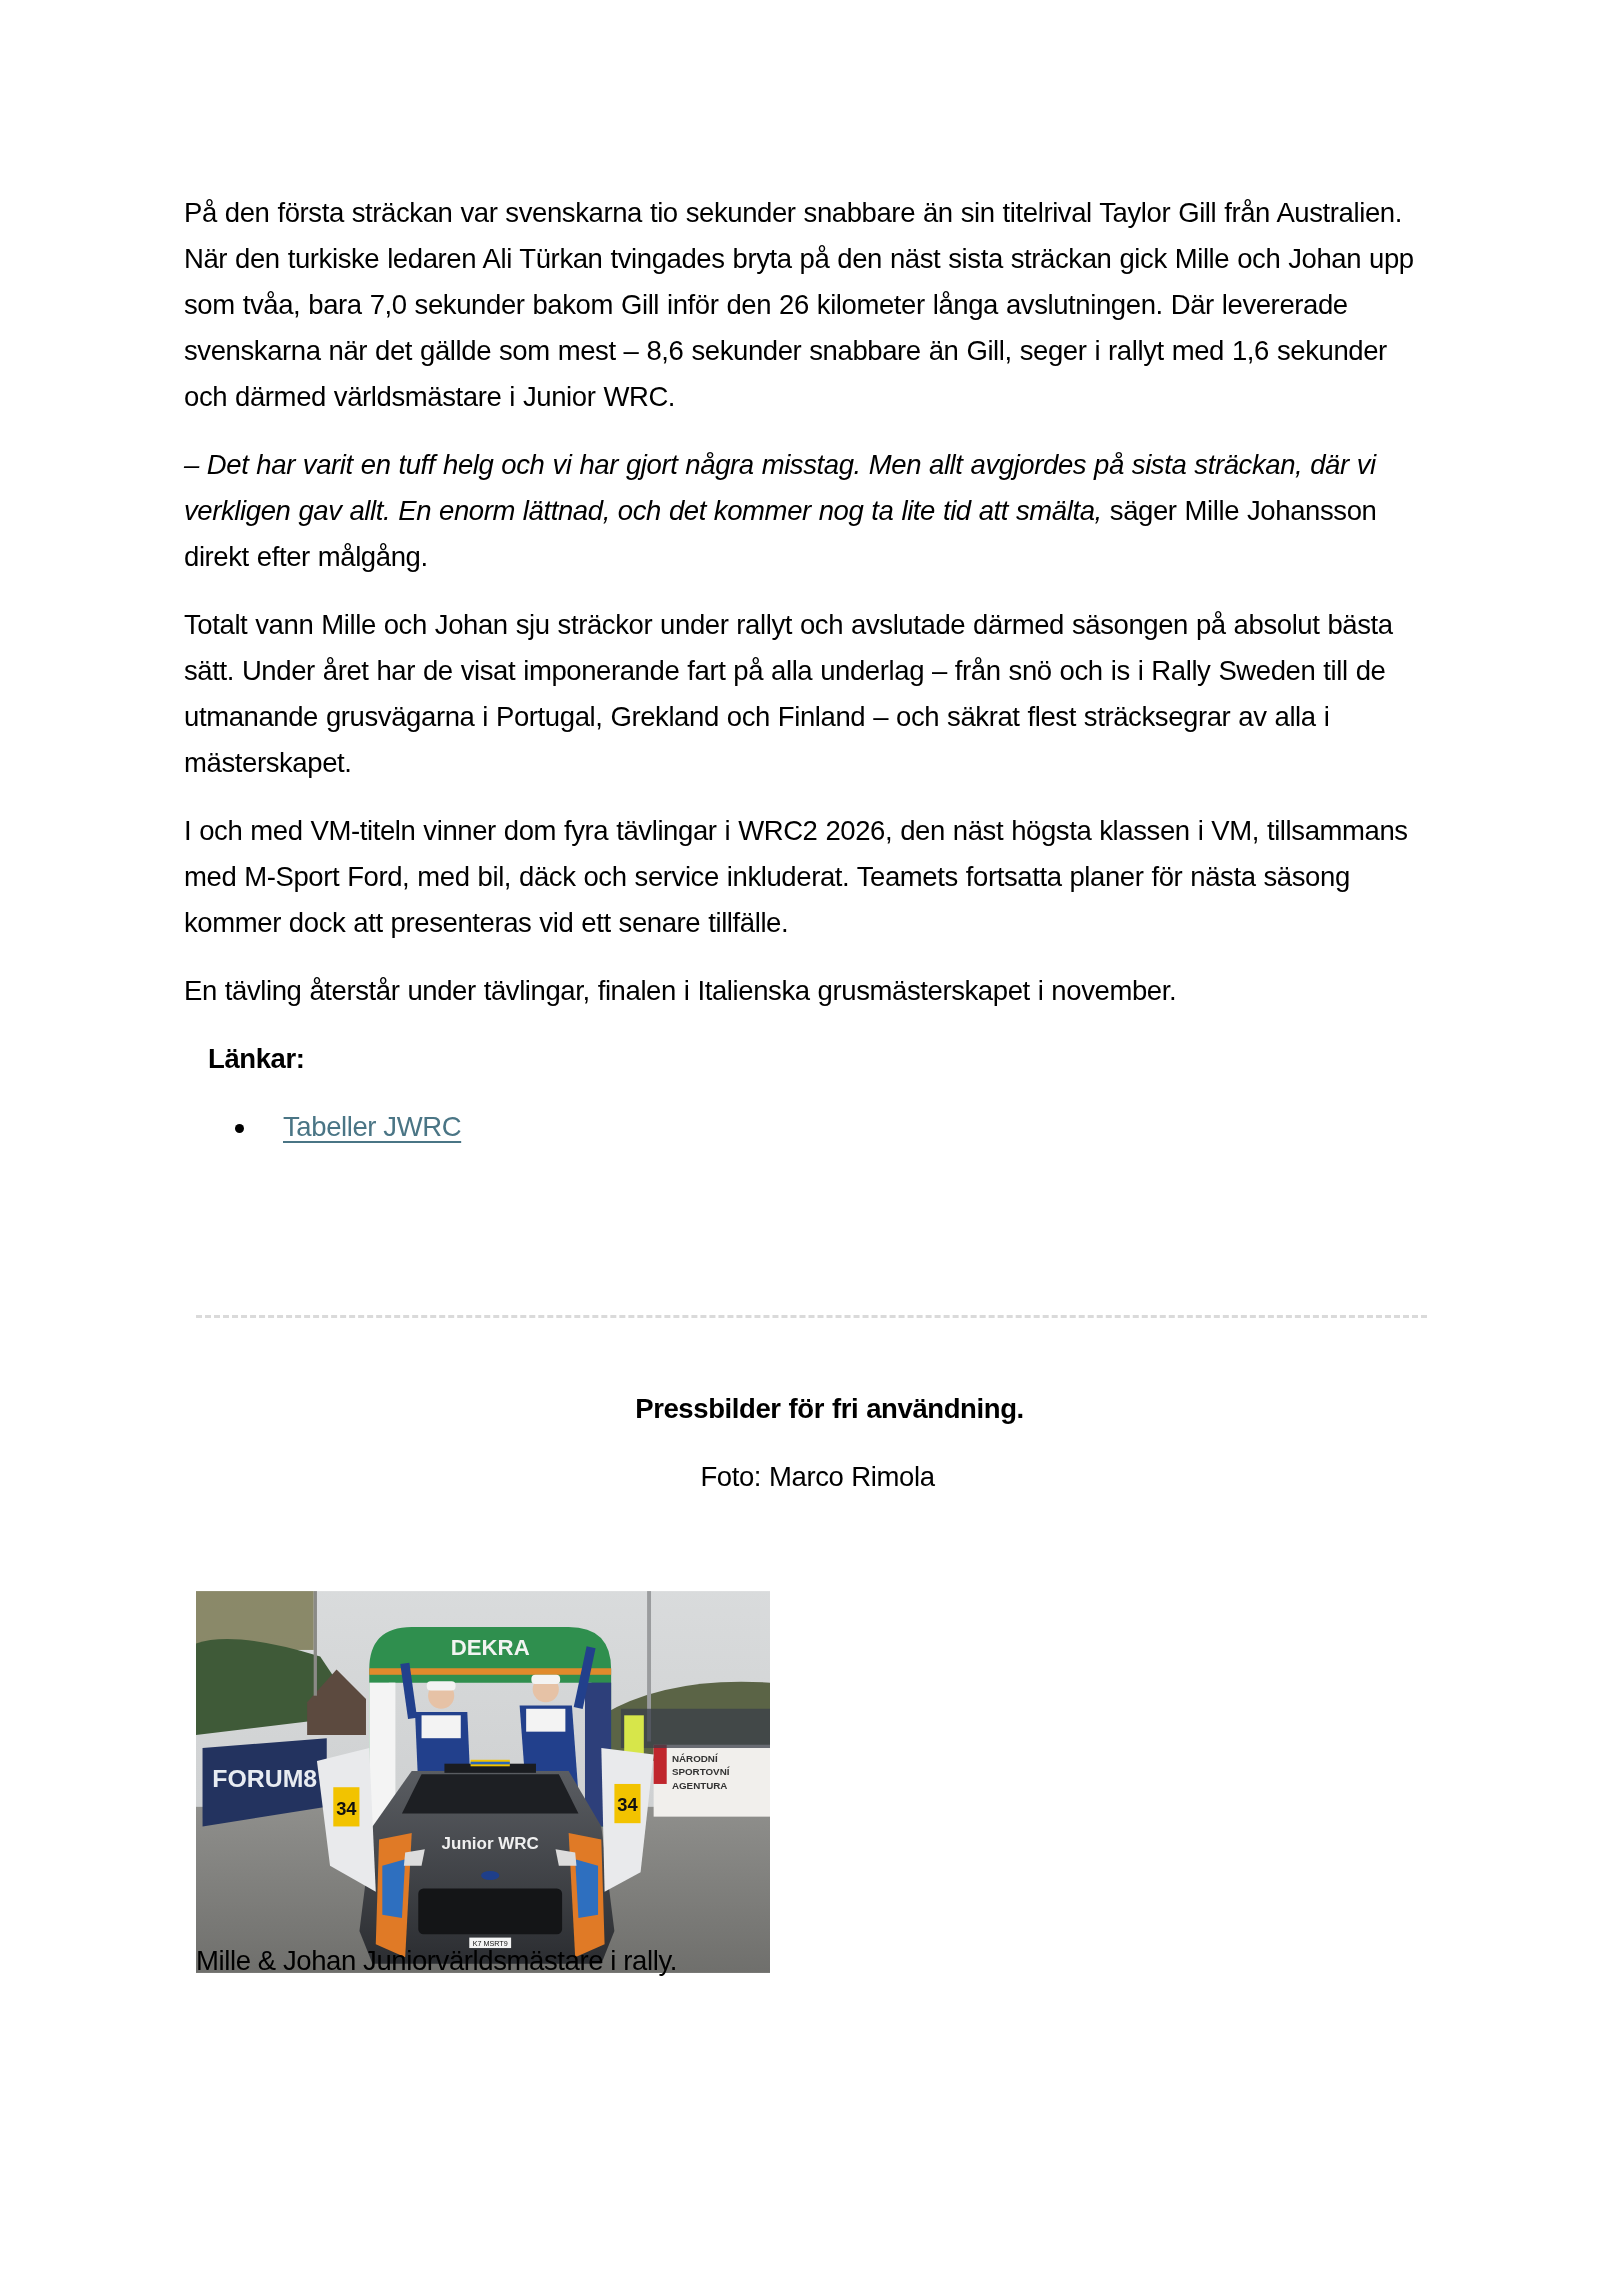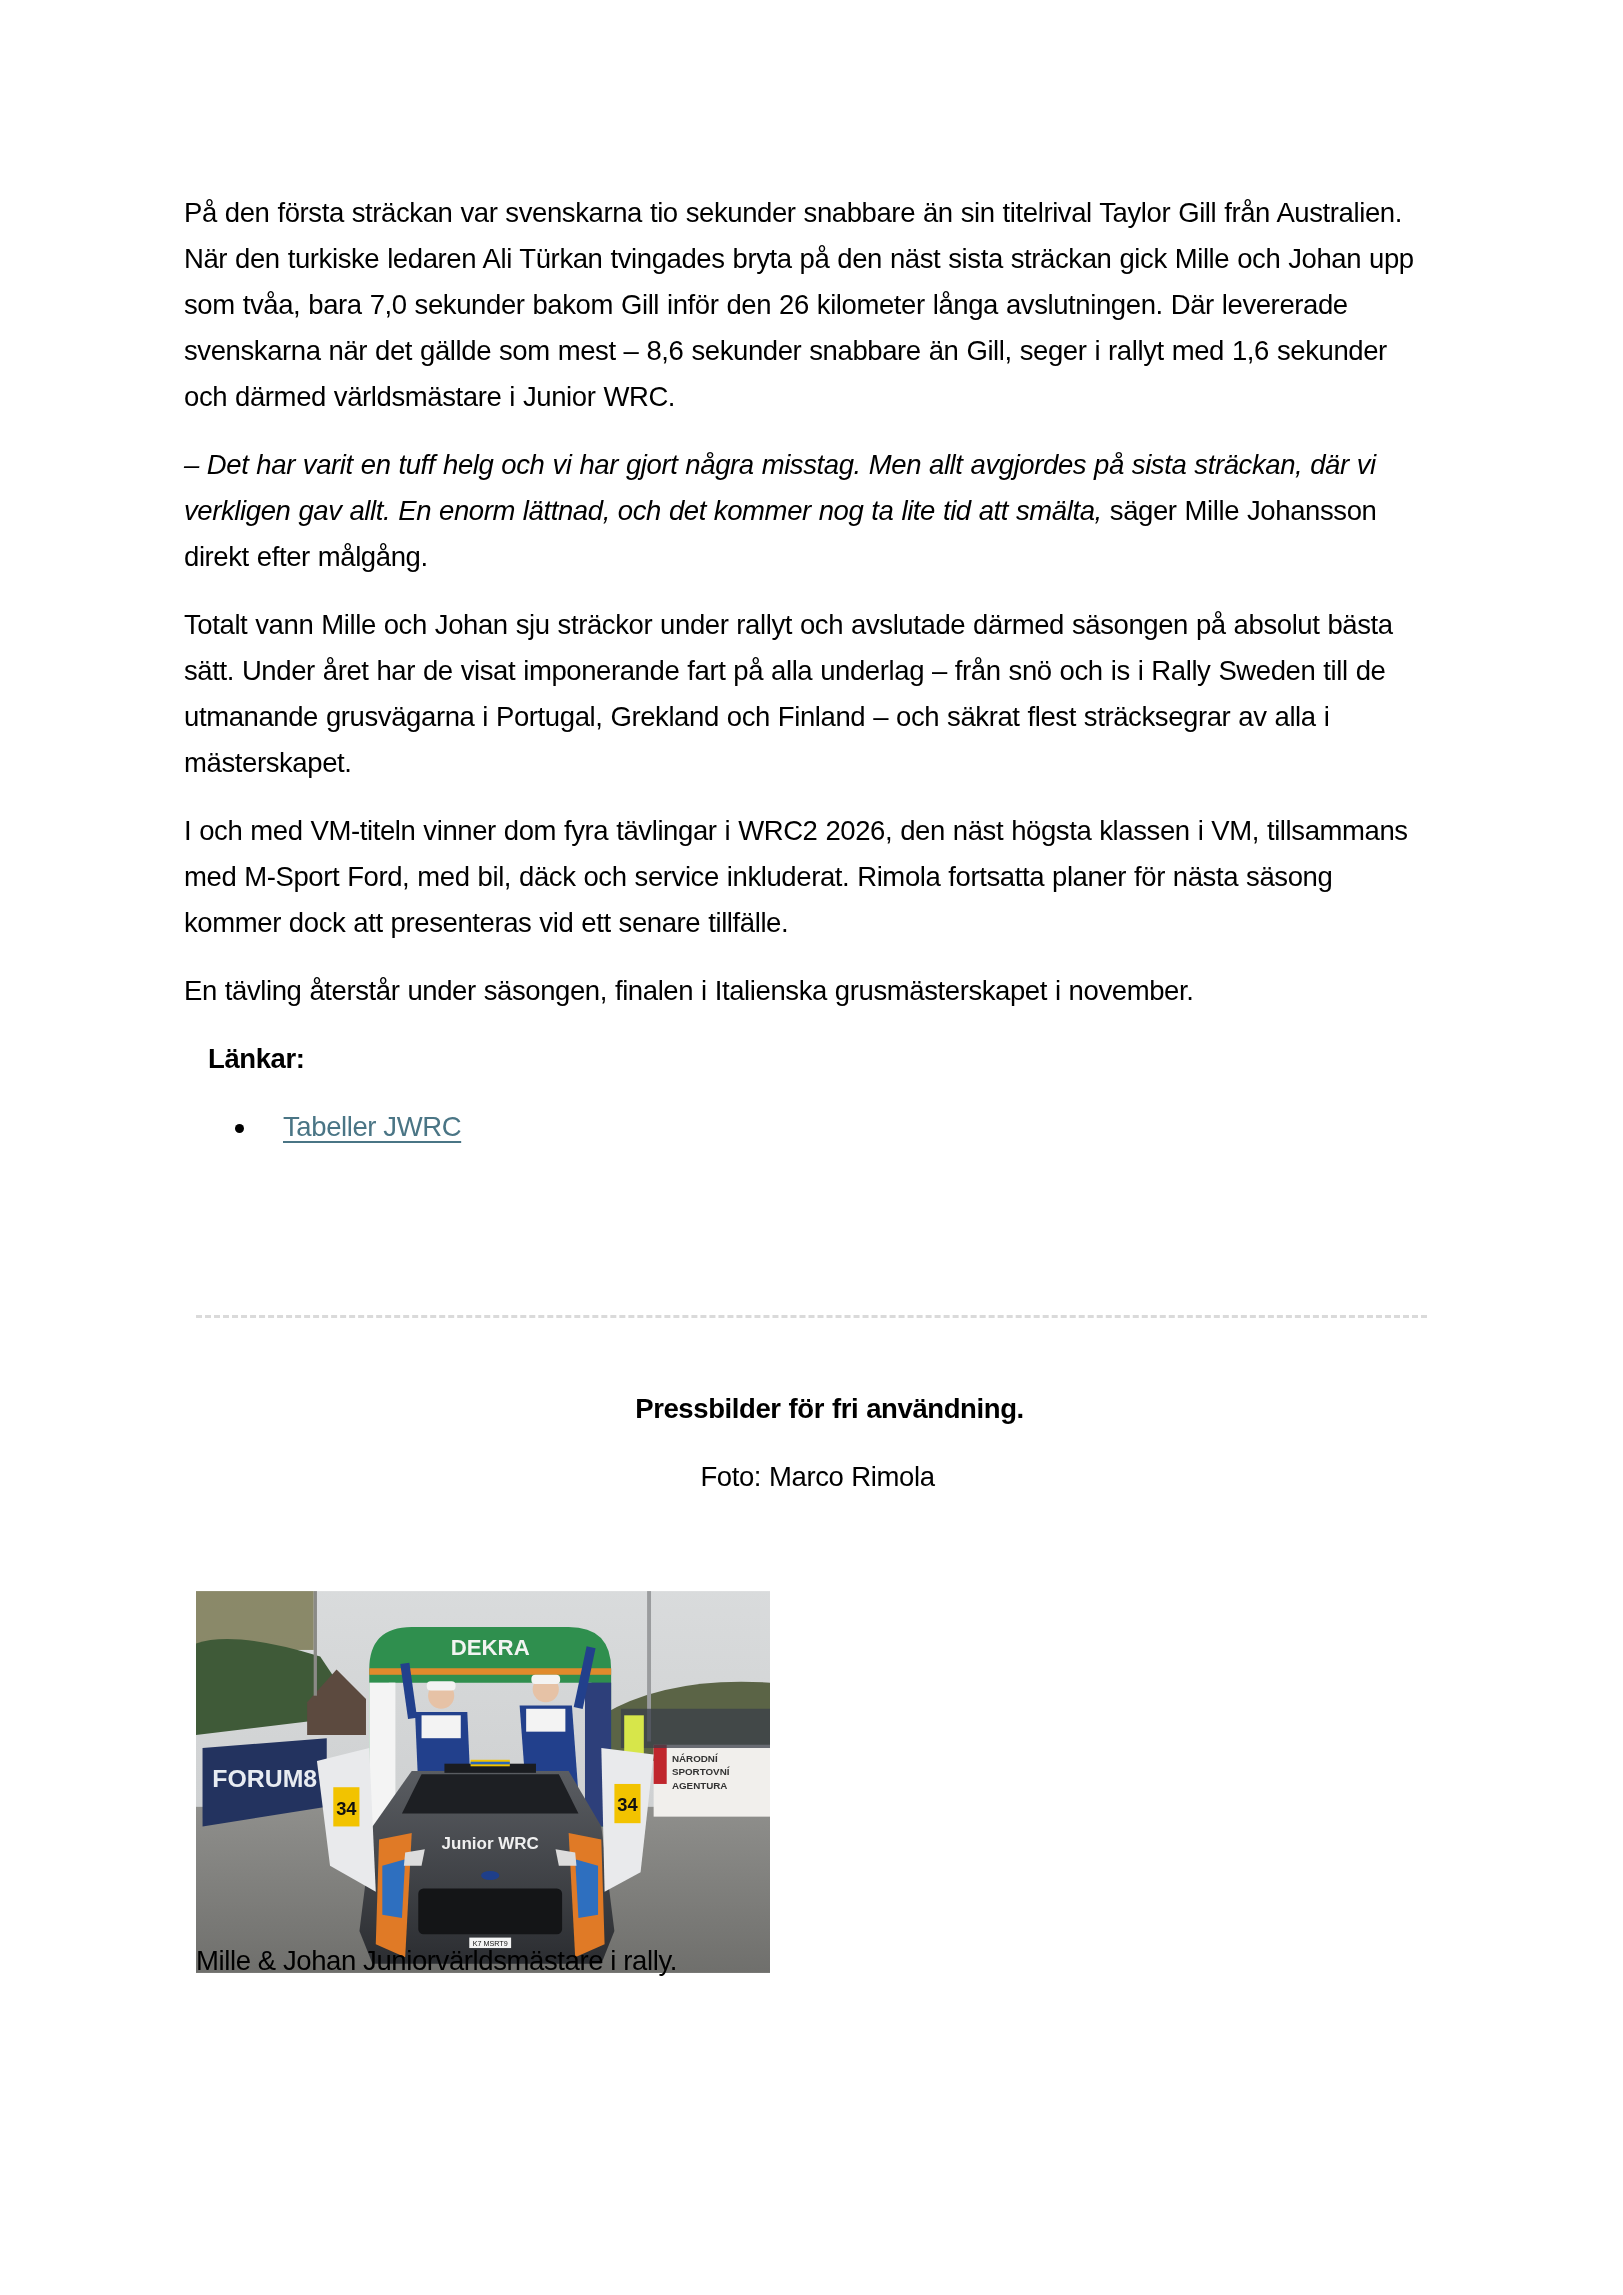--- a/index.html
+++ b/index.html
@@ -23,23 +23,23 @@
 </head>
 <body>
 
 <div class="page">
   <p class="p">På den första sträckan var svenskarna tio sekunder snabbare än sin titelrival Taylor Gill från Australien. När den turkiske ledaren Ali Türkan tvingades bryta på den näst sista sträckan gick Mille och Johan upp som tvåa, bara 7,0 sekunder bakom Gill inför den 26 kilometer långa avslutningen. Där levererade svenskarna när det gällde som mest – 8,6 sekunder snabbare än Gill, seger i rallyt med 1,6 sekunder och därmed världsmästare i Junior WRC.</p>
 
   <p class="p"><span class="it">– Det har varit en tuff helg och vi har gjort några misstag. Men allt avgjordes på sista sträckan, där vi verkligen gav allt. En enorm lättnad, och det kommer nog ta lite tid att smälta,</span><span> säger Mille Johansson direkt efter målgång.</span></p>
 
   <p class="p">Totalt vann Mille och Johan sju sträckor under rallyt och avslutade därmed säsongen på absolut bästa sätt. Under året har de visat imponerande fart på alla underlag – från snö och is i Rally Sweden till de utmanande grusvägarna i Portugal, Grekland och Finland – och säkrat flest sträcksegrar av alla i mästerskapet.</p>
 
-  <p class="p">I och med VM-titeln vinner dom fyra tävlingar i WRC2 2026, den näst högsta klassen i VM, tillsammans med M-Sport Ford, med bil, däck och service inkluderat. Rimola fortsatta planer för nästa säsong kommer dock att presenteras vid ett senare tillfälle.</p>
+  <p class="p">I och med VM-titeln vinner dom fyra tävlingar i WRC2 2026, den näst högsta klassen i VM, tillsammans med M-Sport Ford, med bil, däck och service inkluderat. Teamets fortsatta planer för nästa säsong kommer dock att presenteras vid ett senare tillfälle.</p>
 
-  <p class="p">En tävling återstår under säsongen, finalen i Italienska grusmästerskapet i november.</p>
+  <p class="p">En tävling återstår under tävlingar, finalen i Italienska grusmästerskapet i november.</p>
 
   <p class="p bold links-heading">Länkar:</p>
 
   <ul class="links">
     <li>
       <span class="bullet"></span>
       <a style="color: rgb(74, 117, 133);">Tabeller JWRC</a>
     </li>
   </ul>
 </div>

